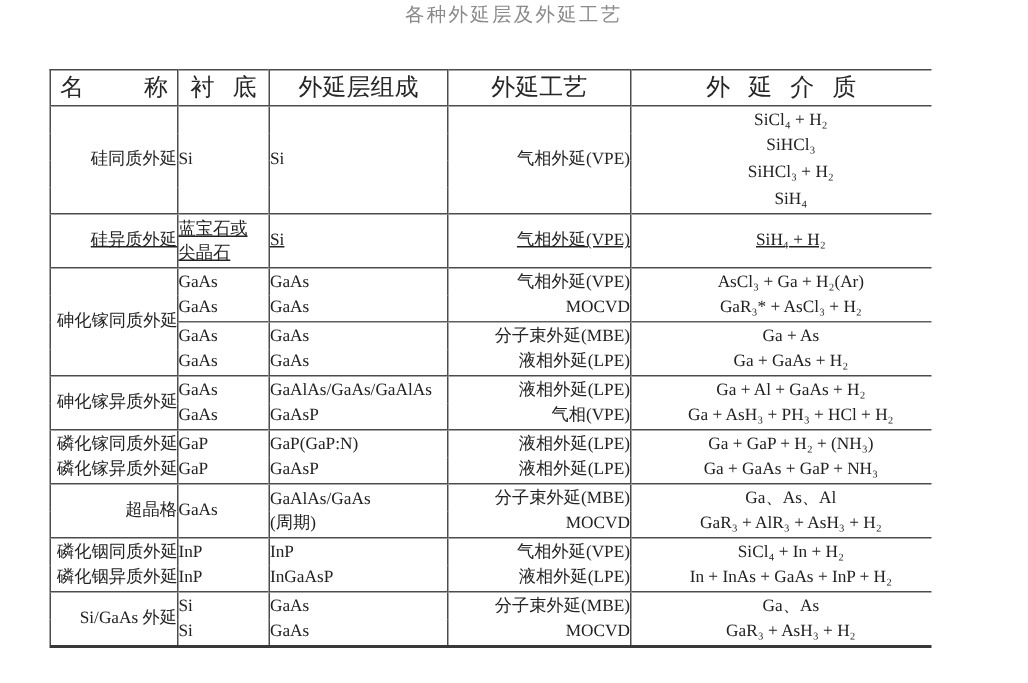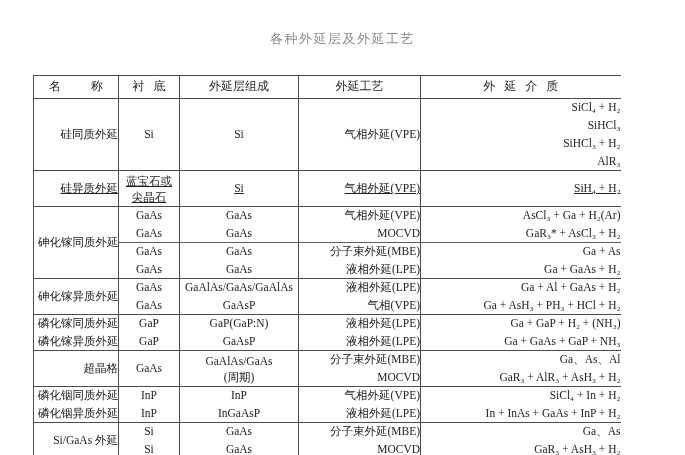--- a/index.html
+++ b/index.html
@@ -3,45 +3,45 @@
 <meta charset="utf-8">
 <style>
   html,body { margin:0; padding:0; }
   body {
     width:685px; height:455px; background:#ffffff; overflow:hidden;
     font-family:"Liberation Serif","DejaVu Serif","DejaVu Sans",serif;
     color:#1f1f1f;
   }
   .page { position:relative; width:685px; height:455px; }
   .doc-title {
-    padding-top:30px; text-align:center;
+    padding-top:1px; text-align:center;
     font-size:13px; letter-spacing:1.5px; color:#8a8a8a;
   }
   table.epi {
     border-collapse:collapse; table-layout:fixed;
     margin:27px 0 0 33px; width:587px;
     font-size:11.5px; color:#222;
     border-top:1px solid #4c4c4c;
     border-left:1px solid #4c4c4c;
     border-bottom:2px solid #383838;
   }
   .epi th, .epi td { padding:0; font-weight:normal; vertical-align:middle; line-height:1.45; }
   .epi th {
-    height:22px; font-size:12px; text-align:center; white-space:pre;
+    height:22px; font-size:16px; text-align:center; white-space:pre;
     border-bottom:1px solid #4c4c4c; color:#262626;
   }
   .epi tr { height:18px; }
   .epi tr.h36 { height:36px;text-decoration:underline; }
   .bl { border-left:1px solid #4c4c4c; }
   .gs { border-top:1px solid #4c4c4c; }
   .split { border-top:1px solid #5e5e5e; }
   td.name { text-align:right; padding-left:4px; white-space:nowrap; }
-  td.ctr  { text-align:center; }
+  td.ctr  { }
   td.proc { text-align:right; padding-left:9px; white-space:nowrap; }
-  td.med  { text-align:right; padding-left:13px; white-space:nowrap; }
+  td.med  { text-align:center; padding-left:13px; white-space:nowrap; }
   .two-line div { line-height:16px; }
 </style>
 </head>
 <body>
 
 <div class="page">
 
   <div class="doc-title">各种外延层及外延工艺</div>
 
   <table class="epi">
@@ -69,21 +69,21 @@
       <td class="proc bl" rowspan="4">气相外延(VPE)</td>
       <td class="med bl">SiCl₄ + H₂</td>
     </tr>
     <tr>
       <td class="med bl">SiHCl₃</td>
     </tr>
     <tr>
       <td class="med bl">SiHCl₃ + H₂</td>
     </tr>
     <tr>
-      <td class="med bl">AlR₃</td>
+      <td class="med bl">SiH₄</td>
     </tr>
 
     <tr class="h36">
       <td class="name gs">硅异质外延</td>
       <td class="ctr bl gs two-line">
         <div>蓝宝石或</div>
         <div>尖晶石</div>
       </td>
       <td class="ctr bl gs">Si</td>
       <td class="proc bl gs">气相外延(VPE)</td>

